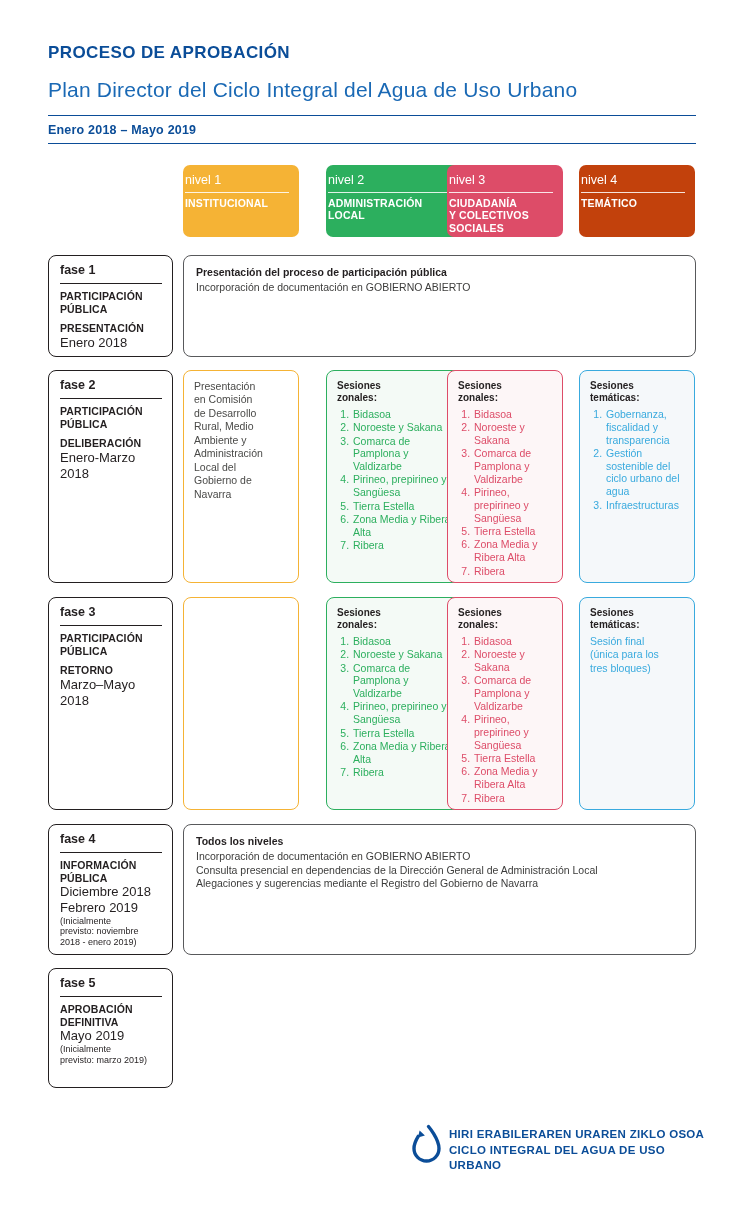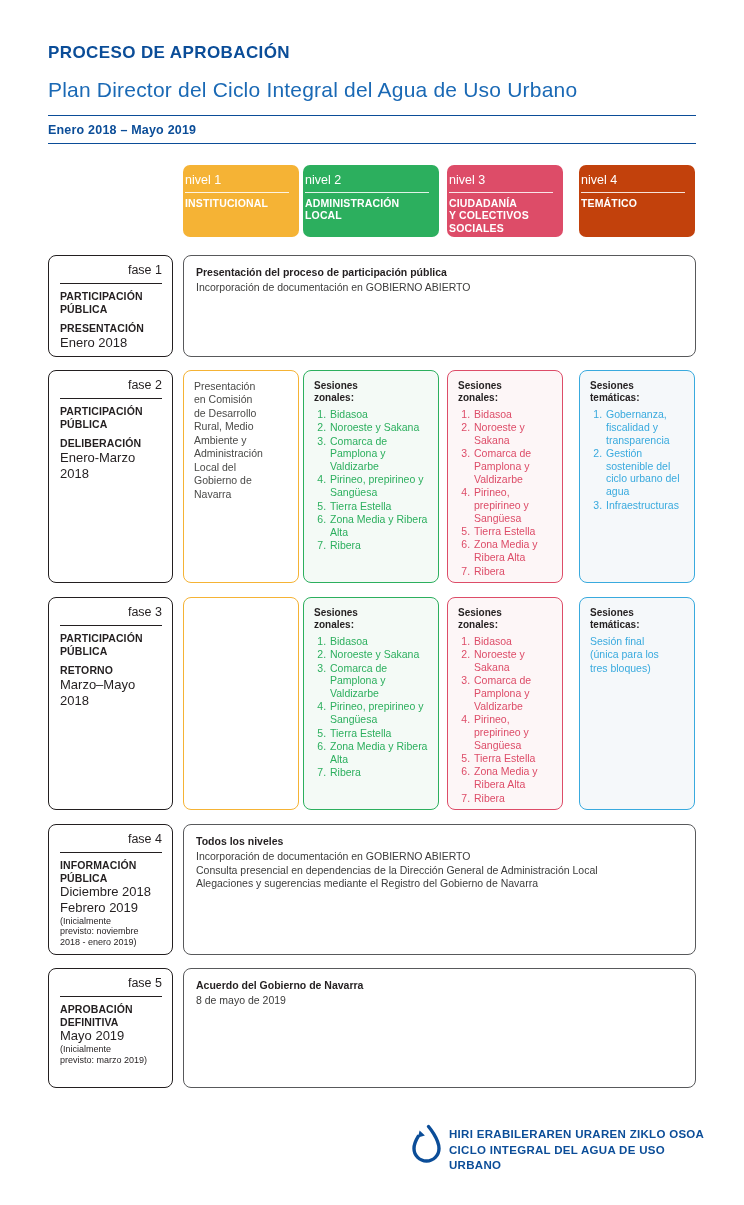--- a/index.html
+++ b/index.html
@@ -45,21 +45,21 @@
     padding: 7px 0 6px 0;
     letter-spacing: 0.2px;
   }
   #header-rule-bottom {
     border-top: 1.6px solid #0b4d98;
   }
 
   
   .col-label { left: 48px;  width: 125px; }
   .col-1     { left: 183px; width: 116px; }
-  .col-2     { left: 303px; width: 136px; }
+  .col-2     { left: 326px; width: 136px; }
   .col-3     { left: 447px; width: 116px; }
   .col-4     { left: 579px; width: 116px; }
   .col-wide  { left: 183px; width: 513px; }
 
   
   #levels { position: absolute; left: 0; top: 165px; width: 744px; height: 72px; }
   .level-chip {
     position: absolute;
     top: 0;
     height: 72px;
@@ -97,28 +97,27 @@
     height: 100%;
   }
 
   
   .phase-label {
     padding: 8px 10px 8px 11px;
     border-width: 1.4px;
   }
   .phase-label .ph-num {
     font-size: 12.5px;
-    font-weight: normal;
+    font-weight: bold;
     color: #231f20;
     line-height: 1.1;
     padding-bottom: 5px;
     margin-bottom: 6px;
     border-bottom: 1.4px solid #231f20;
     display: block;
-    text-align: right;
   }
   .phase-label .ph-name {
     font-size: 10.5px;
     font-weight: bold;
     line-height: 1.22;
     letter-spacing: 0.1px;
     display: block;
     white-space: pre-line;
   }
   .phase-label .ph-name2 {
@@ -392,24 +391,20 @@
 
 <div class="phase-row" style="top:968px; height:120px;">
   <div class="box phase-label col-label">
     <span class="ph-num">fase 5</span>
     <span class="ph-name">APROBACIÓN
 DEFINITIVA</span>
     <span class="ph-date">Mayo 2019</span>
     <span class="ph-note">(Inicialmente
 previsto: marzo 2019)</span>
   </div>
-  <div class="box wide-box col-wide">
-    <div class="wb-title">Acuerdo del Gobierno de Navarra</div>
-    <div class="wb-line">8 de mayo de 2019</div>
-  </div>
 </div>
 
 <div id="footer">
   <div id="footer-drop">
     <svg viewBox="0 0 40 46" width="40" height="46" aria-hidden="true">
       <path d="M23.5 4.5 C23.5 4.5 34 17 34 26.5 C34 33.4 28.4 39 21.5 39 C14.6 39 9 33.4 9 26.5 C9 22.6 10.8 18.3 13.2 14.4" fill="none" stroke="#0b4d98" stroke-width="3.4" stroke-linecap="round"></path>
       <path d="M14.6 8.4 L13.0 15.4 L19.9 13.4 Z" fill="#0b4d98"></path>
     </svg>
   </div>
   <div id="footer-text">

